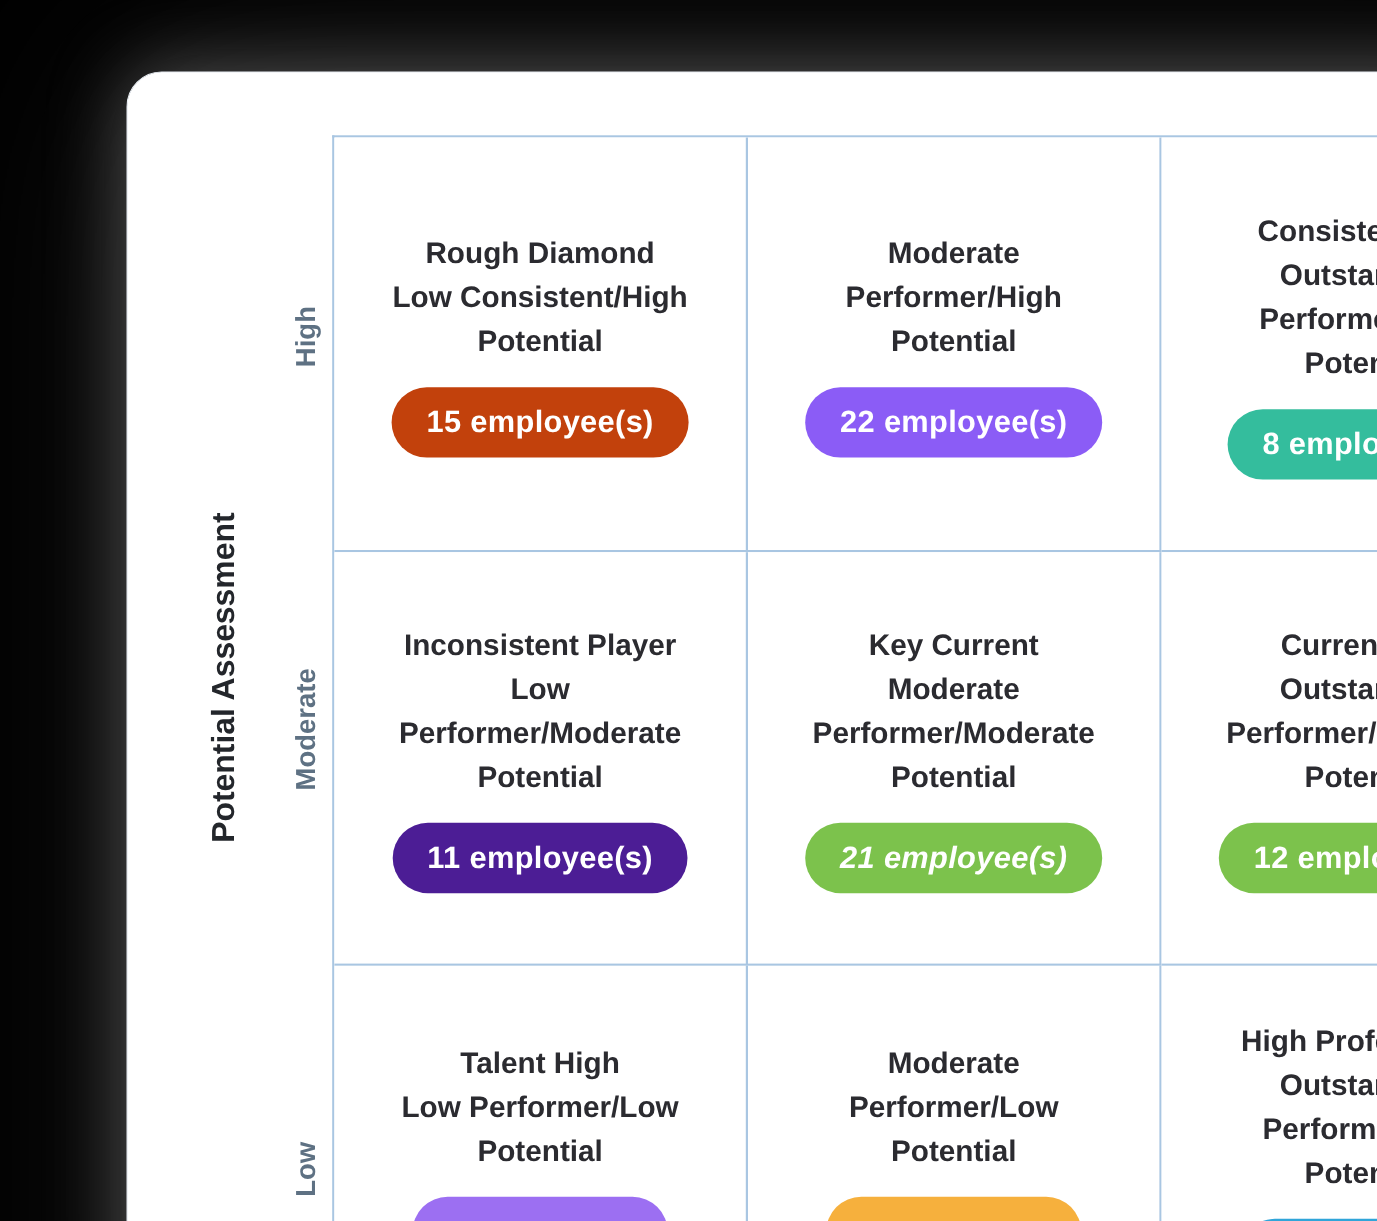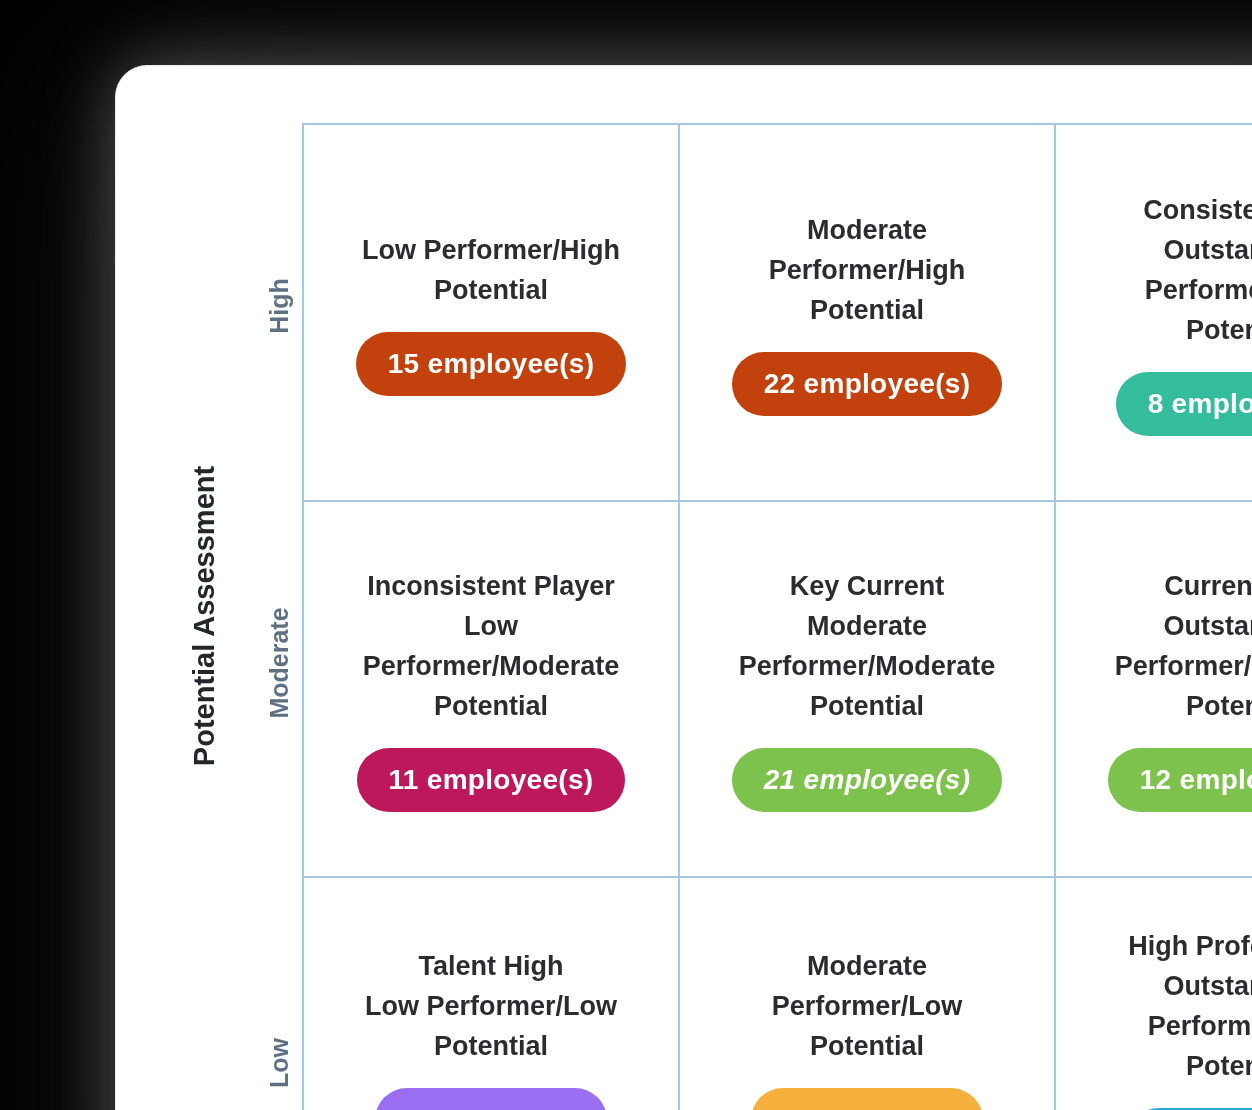--- a/index.html
+++ b/index.html
@@ -58,46 +58,47 @@
   <div class="card">
 
     <div class="vlabel axis-title">Potential Assessment</div>
     <div class="vlabel row-label r1">High</div>
     <div class="vlabel row-label r2">Moderate</div>
     <div class="vlabel row-label r3">Low</div>
 
     <div class="matrix">
 
       <div class="cell">
-        <div class="cell-desc">Low Performer/High
+        <div class="cell-title">Rough Diamond</div>
+        <div class="cell-desc">Low Consistent/High
 Potential</div>
         <div class="badge" style="background-color: #c2410c;">15 employee(s)</div>
       </div>
 
       <div class="cell">
         <div class="cell-desc">Moderate
 Performer/High
 Potential</div>
-        <div class="badge" style="background-color: #c2410c;">22 employee(s)</div>
+        <div class="badge" style="background-color: #8b5cf6;">22 employee(s)</div>
       </div>
 
       <div class="cell">
         <div class="cell-title">Consistent Star</div>
         <div class="cell-desc">Outstanding
 Performer/High
 Potential</div>
         <div class="badge" style="background-color: rgb(52, 189, 157);">8 employee(s)</div>
       </div>
 
       <div class="cell">
         <div class="cell-title">Inconsistent Player</div>
         <div class="cell-desc">Low
 Performer/Moderate
 Potential</div>
-        <div class="badge" style="background-color: #be185d; text-align: right;">11 employee(s)</div>
+        <div class="badge" style="background-color: #4c1d95; text-align: right;">11 employee(s)</div>
       </div>
 
       <div class="cell">
         <div class="cell-title">Key Current</div>
         <div class="cell-desc">Moderate
 Performer/Moderate
 Potential</div>
         <div class="badge" style="background-color: rgb(124, 194, 76); font-style: italic;">21 employee(s)</div>
       </div>
 

